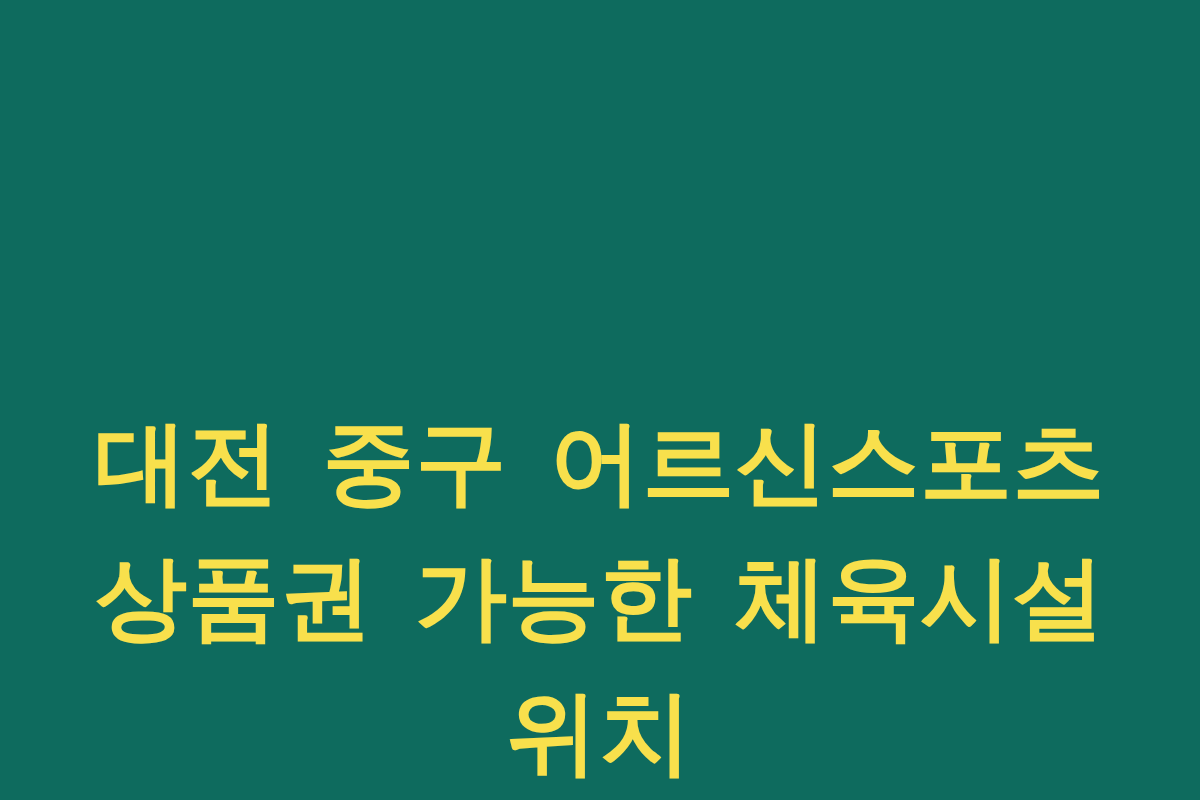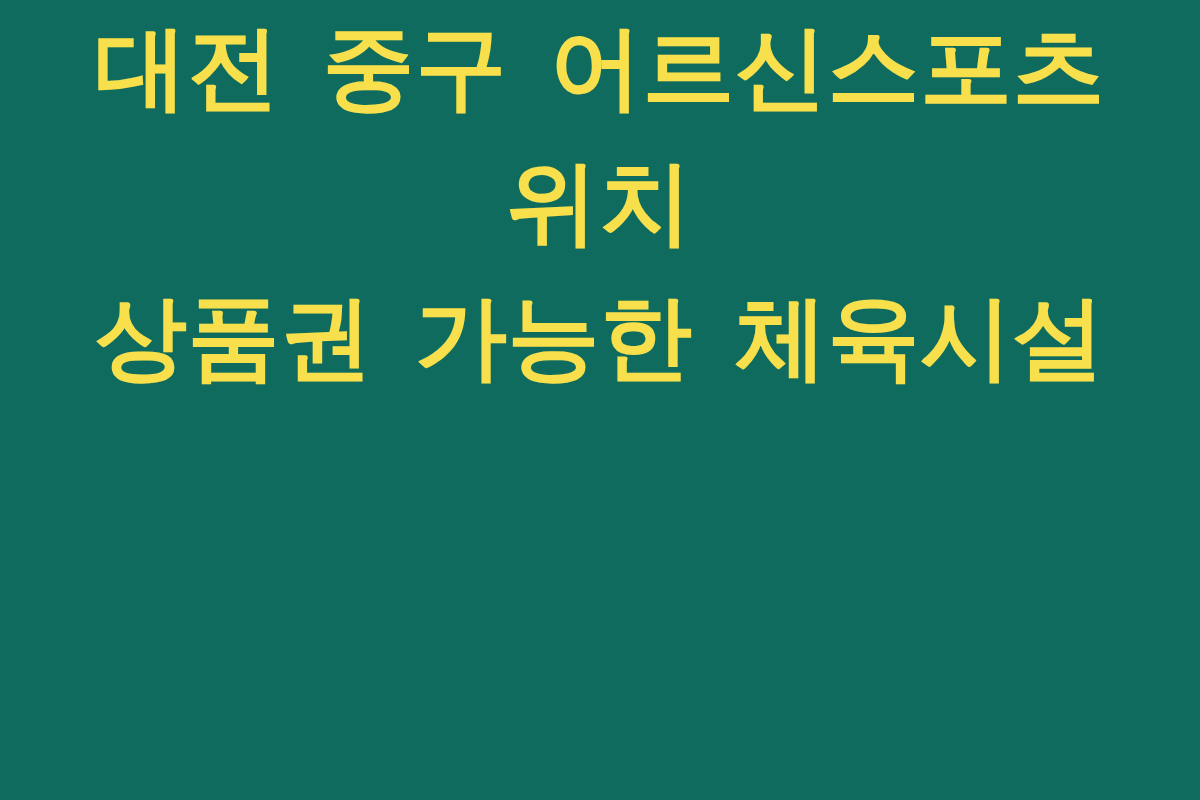--- a/index.html
+++ b/index.html
@@ -11,21 +11,21 @@
     height: 800px;
     overflow: hidden;
     font-family: "DejaVu Sans", sans-serif;
   }
   #canvas {
     position: relative;
     width: 1200px;
     height: 800px;
     background: #0E6B5E;
     display: flex;
-    align-items: flex-start;
+    align-items: flex-end;
     justify-content: center;
     box-sizing: border-box;
   }
   #text-block {
     width: 1060px;
     text-align: center;
     color: #F8E04C;
     font-size: 92px;
     line-height: 135px;
     font-weight: 700;
@@ -43,16 +43,16 @@
   #text-block .tline.short {
     letter-spacing: 2px;
   }
 </style>
 </head>
 <body>
 
 <div id="canvas" style="background: rgb(14, 107, 94);">
   <div id="text-block" style="color: rgb(248, 224, 76); text-align: center;">
     <span class="tline">대전 중구 어르신스포츠</span>
+    <span class="tline">상품권 가능한 체육시설</span>
     <span class="tline short">위치</span>
-    <span class="tline">상품권 가능한 체육시설</span>
   </div>
 </div>
 
 </body></html>

